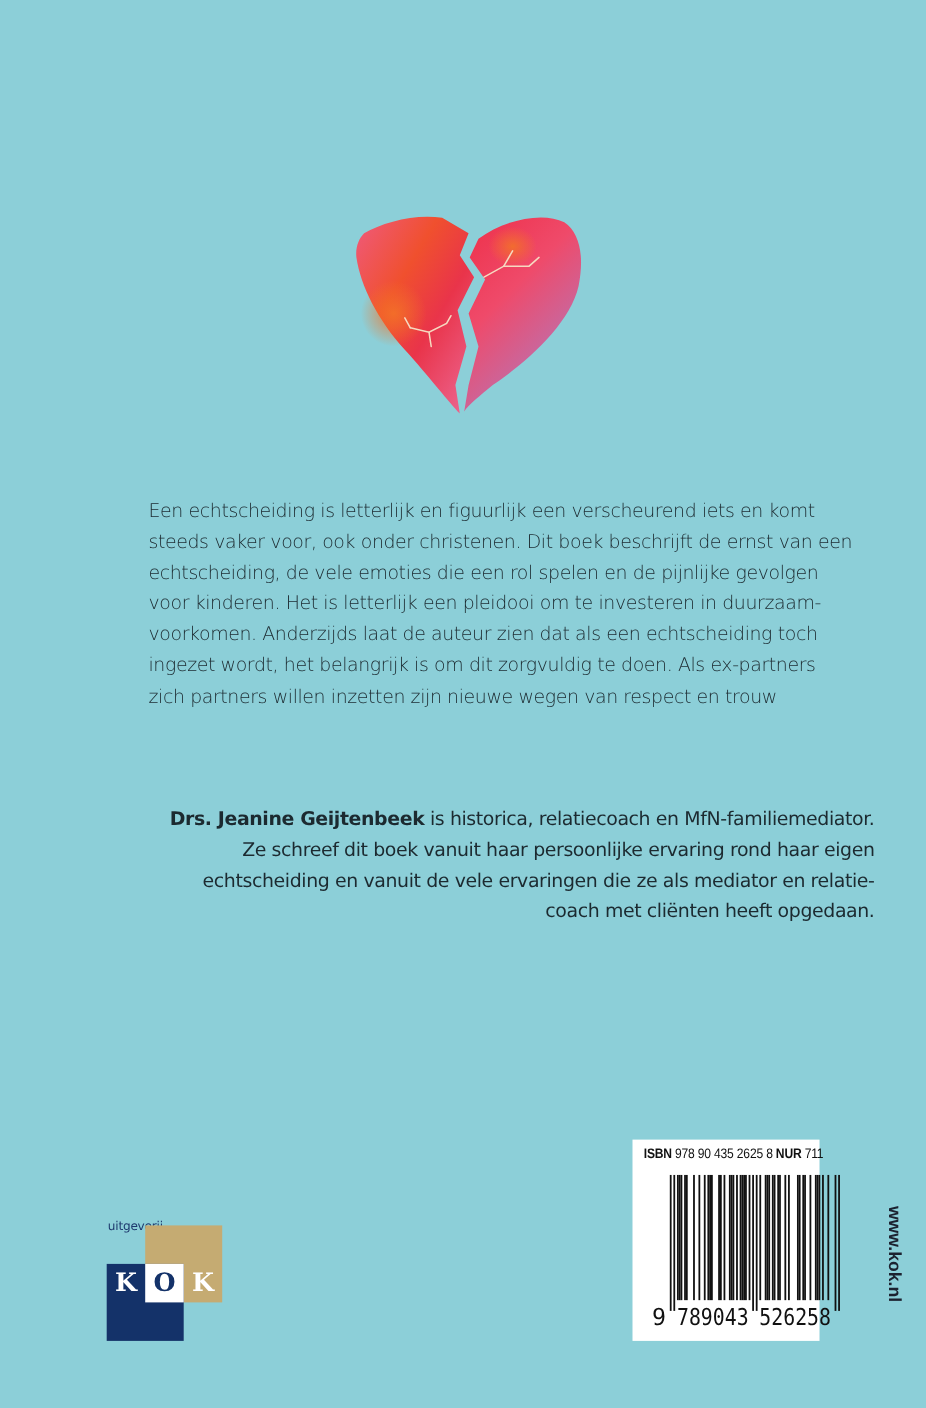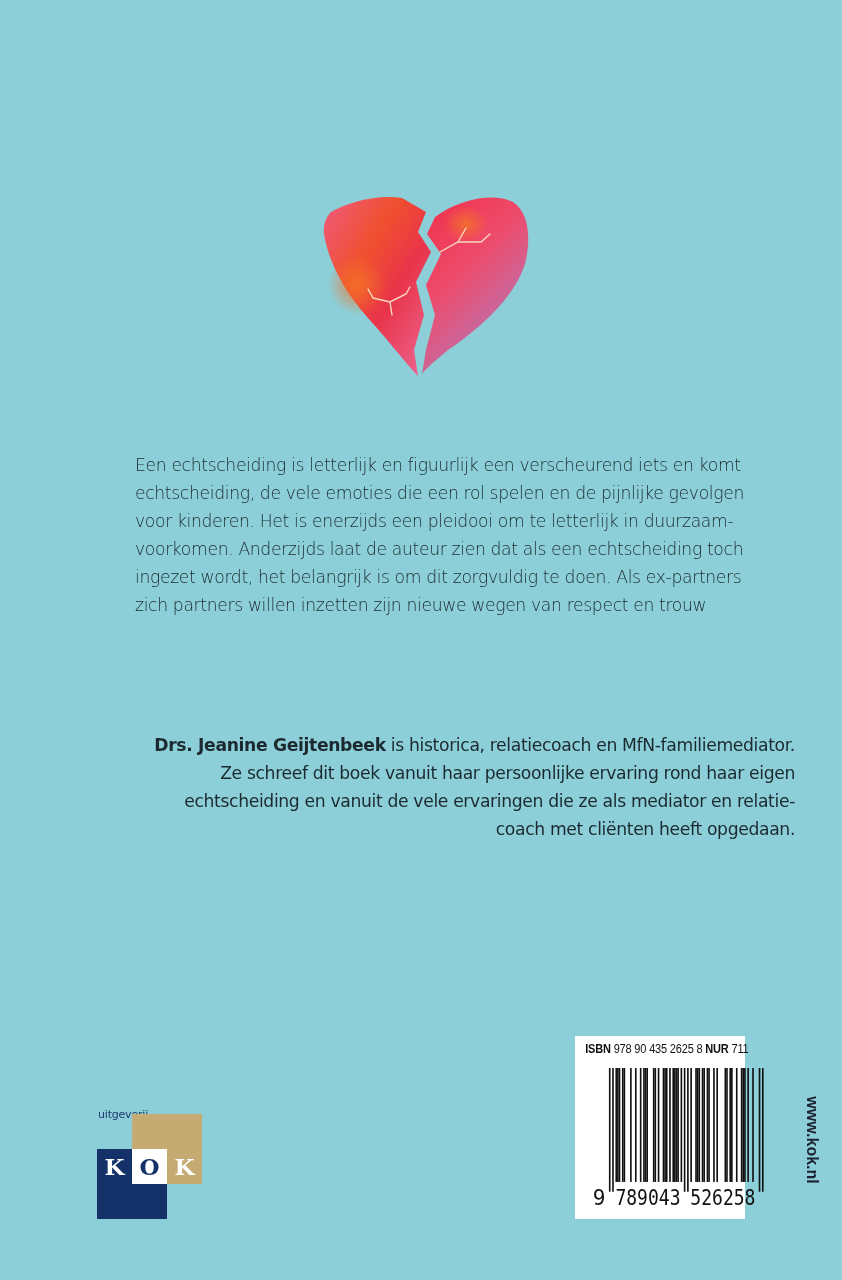--- a/index.html
+++ b/index.html
@@ -88,22 +88,23 @@
         <path d="M 72 112 L 74 125"></path>
         <path d="M 55 108 L 50 99"></path>
         <path d="M 122 62 L 140 52 L 163 52 L 172 44"></path>
         <path d="M 140 52 L 148 38"></path>
       </g>
     </svg>
   </div>
 
   <div class="blurb">
     <span class="line">Een echtscheiding is letterlijk en figuurlijk een verscheurend iets en komt</span>
+    <span class="line">steeds vaker voor, ook onder christenen. Dit boek beschrijft de ernst van een</span>
     <span class="line">echtscheiding, de vele emoties die een rol spelen en de pijnlijke gevolgen</span>
-    <span class="line">voor kinderen. Het is enerzijds een pleidooi om te letterlijk in duurzaam-</span>
+    <span class="line">voor kinderen. Het is letterlijk een pleidooi om te investeren in duurzaam-</span>
     <span class="line">voorkomen. Anderzijds laat de auteur zien dat als een echtscheiding toch</span>
     <span class="line">ingezet wordt, het belangrijk is om dit zorgvuldig te doen. Als ex-partners</span>
     <span class="line">zich partners willen inzetten zijn nieuwe wegen van respect en trouw</span>
   </div>
 
   <div class="bio">
     <span class="line"><b>Drs. Jeanine Geijtenbeek</b><span> is historica, relatiecoach en MfN-familiemediator.</span></span>
     <span class="line">Ze schreef dit boek vanuit haar persoonlijke ervaring rond haar eigen</span>
     <span class="line">echtscheiding en vanuit de vele ervaringen die ze als mediator en relatie-</span>
     <span class="line">coach met cliënten heeft opgedaan.</span>

